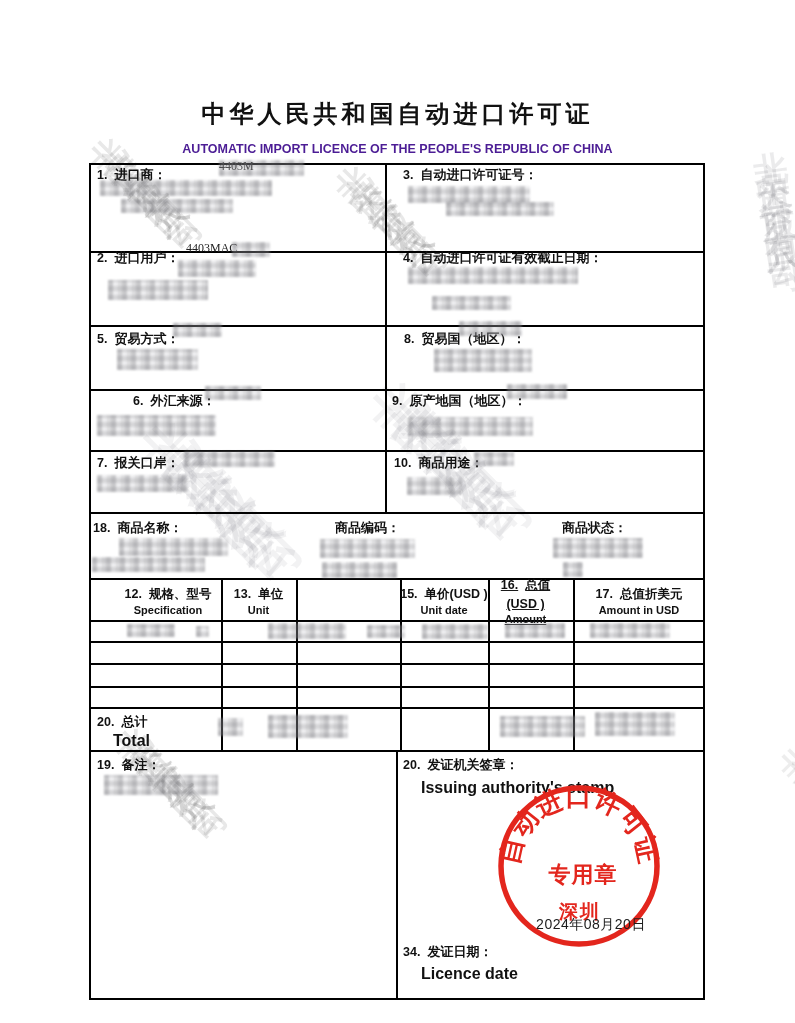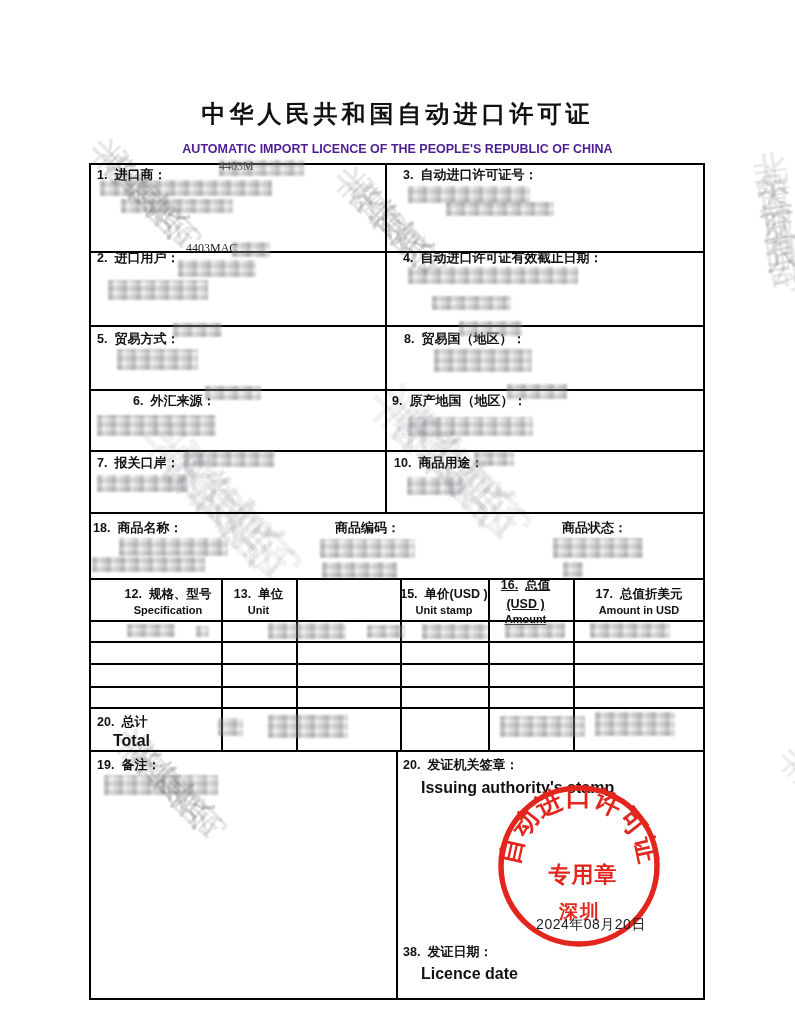--- a/index.html
+++ b/index.html
@@ -158,21 +158,21 @@
   <div class="thc" style="left:89px;  width:158px;">
     <span><span class="no">12.</span><span class="zh">规格、型号</span></span>
     <span class="en">Specification</span>
   </div>
   <div class="thc" style="left:221px; width:75px;">
     <span><span class="no">13.</span><span class="zh">单位</span></span>
     <span class="en">Unit</span>
   </div>
   <div class="thc" style="left:400px; width:88px;">
     <span><span class="no">15.</span><span class="zh">单价(USD )</span></span>
-    <span class="en">Unit stamp</span>
+    <span class="en">Unit date</span>
   </div>
   <div class="thc" style="left:488px; width:75px;text-decoration:underline;">
     <span><span class="no">16.</span><span class="zh">总值(USD )</span></span>
     <span class="en">Amount</span>
   </div>
   <div class="thc" style="left:573px; width:132px;">
     <span><span class="no">17.</span><span class="zh">总值折美元</span></span>
     <span class="en">Amount in USD</span>
   </div>
 
@@ -188,21 +188,21 @@
   </div>
 
   <div class="cell" style="left:403px; top:755px;">
     <span class="no">20.</span><span class="zh">发证机关签章：</span>
   </div>
   <div class="cell" style="left:421px; top:779px;">
     <span class="en">Issuing authority's stamp</span>
   </div>
 
   <div class="cell" style="left:403px; top:942px;">
-    <span class="no">38.</span><span class="zh">发证日期：</span>
+    <span class="no">34.</span><span class="zh">发证日期：</span>
   </div>
   <div class="cell" style="left:421px; top:965px;">
     <span class="en">Licence date</span>
   </div>
 
   <div class="rd" style="left:219px; top:160px; width:85px;  height:16px;"></div>
   <div class="rd" style="left:100px; top:180px; width:172px; height:16px;"></div>
   <div class="rd" style="left:121px; top:199px; width:112px; height:14px;"></div>
   <div class="rd" style="left:232px; top:242px; width:38px;  height:15px;"></div>
   <div class="rd" style="left:178px; top:260px; width:78px;  height:17px;"></div>

